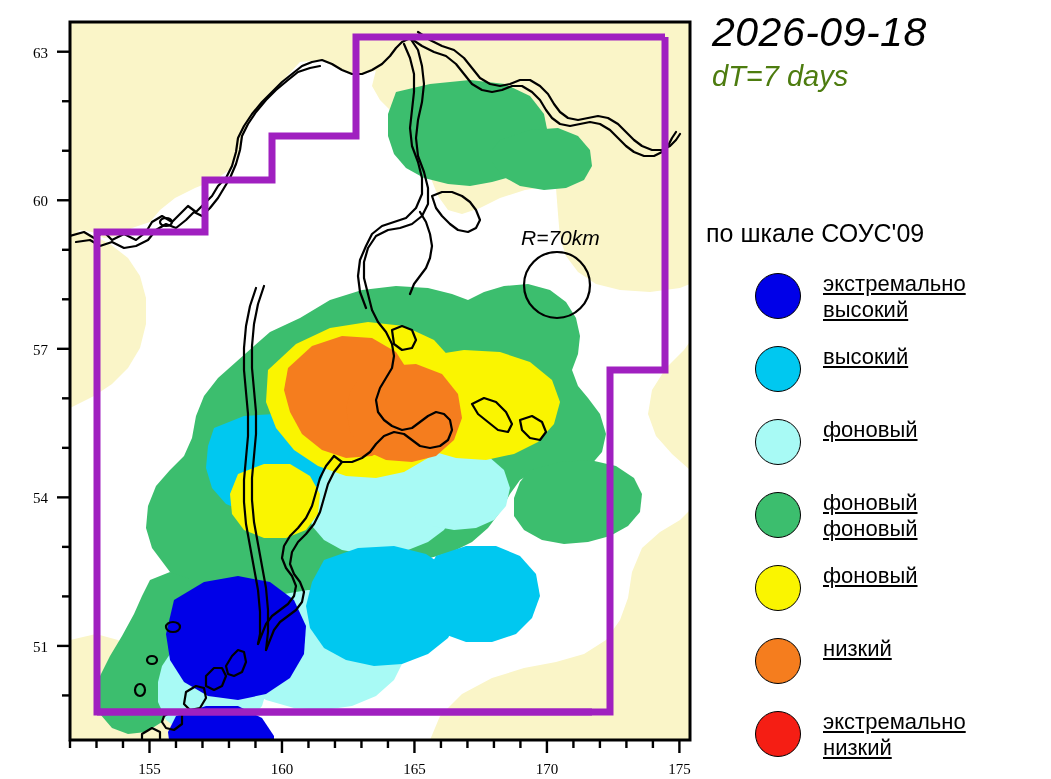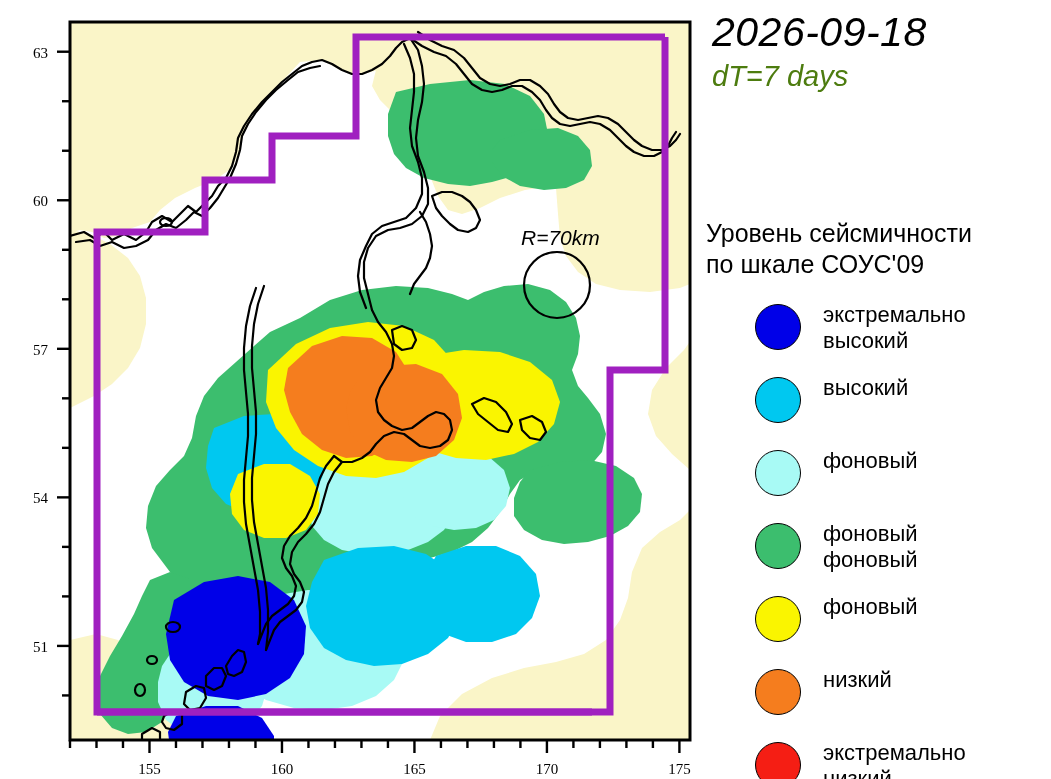--- a/index.html
+++ b/index.html
@@ -19,21 +19,21 @@
   .hdr-dt{font-size:29px;font-style:italic;color:#4d7c0f;line-height:40px;}
 
   
   #legend{position:absolute;left:706px;top:218px;width:345px;}
   .legend-title{font-size:25px;color:#000;line-height:31px;white-space:nowrap;}
   #legend-items{margin-top:22px;}
   .legend-row{display:flex;align-items:flex-start;margin-bottom:10px;height:63px;}
   .legend-swatch{width:44px;height:44px;border-radius:50%;
                  border:1.5px solid #000;flex:0 0 auto;margin-left:49px;margin-top:2px;}
   .legend-label{margin-left:22px;font-size:22px;color:#000;line-height:26px;
-                padding-top:0px;}
+                padding-top:0px;text-decoration:underline;}
   .legend-label span{display:block;}
 
   
   .tick-text{font-family:"Liberation Serif","DejaVu Serif",serif;font-size:15px;fill:#000;}
 </style>
 </head>
 <body>
 
 <div id="root">
 
@@ -353,21 +353,20 @@
         </g>
     </svg>
   </div>
 
   <div id="header">
     <div class="hdr-date">2026-09-18</div>
     <div class="hdr-dt">dT=7 days</div>
   </div>
 
   <div id="legend">
-    <div class="legend-title">Уровень сейсмичности</div>
     <div class="legend-title">по шкале СОУС'09</div>
     <div id="legend-items">
         <div class="legend-row">
           <div class="legend-swatch" style="background: rgb(0, 0, 232);"></div>
           <div class="legend-label">
             <span>экстремально</span>
             <span>высокий</span>
           </div>
         </div>
         <div class="legend-row">

